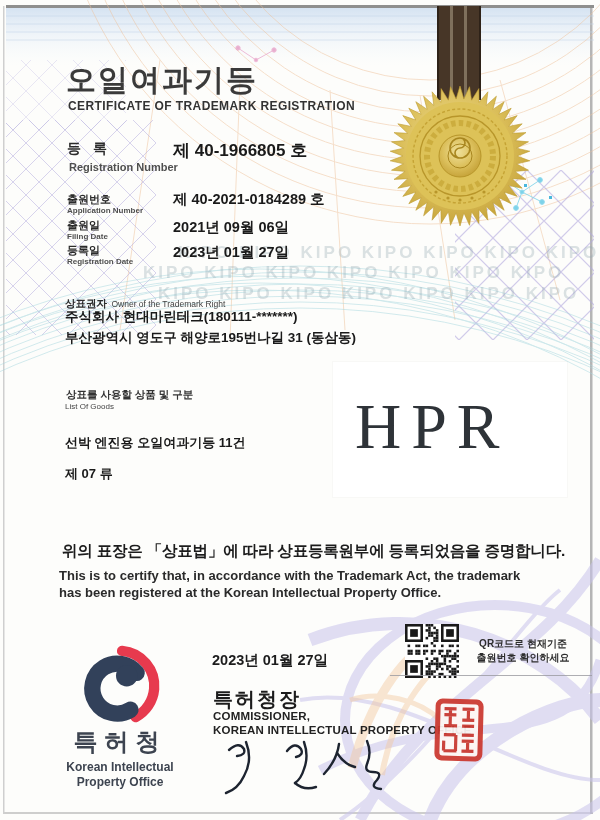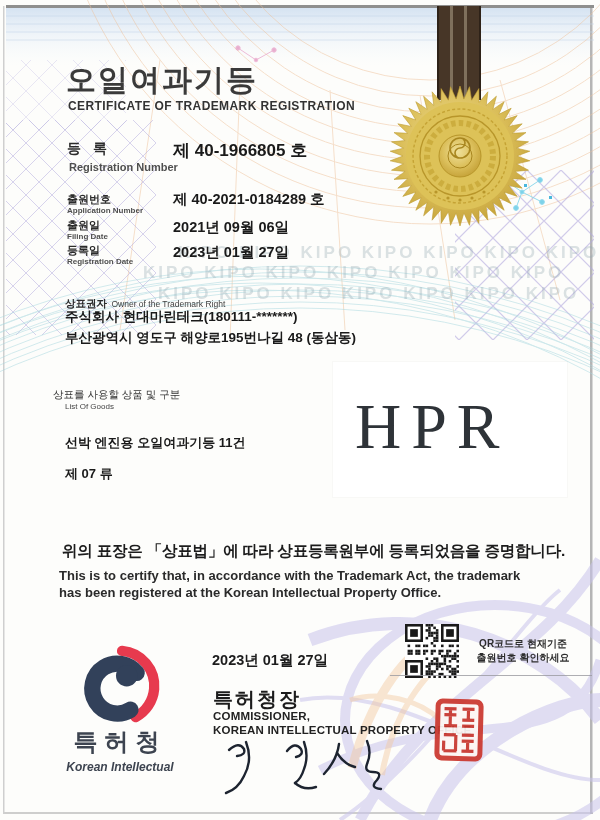--- a/index.html
+++ b/index.html
@@ -191,25 +191,25 @@
     <div class="abs lbl-en" style="left:67px;top:257px;font-size:8px;">Registration Date</div>
     <div class="abs val" style="left:173px;top:243px;font-size:14.5px;">2023년 01월 27일</div>
   </div>
 
   <div>
     <div class="abs" style="left:65px;top:293px;">
       <span class="lbl-ko" style="font-size:10.5px;">상표권자</span>
       <span class="lbl-en" style="font-size:8.5px;font-weight:normal;color:#3f3f3f;">Owner of the Trademark Right</span>
     </div>
     <div class="abs val" style="left:65px;top:308px;font-size:13.5px;">주식회사 현대마린테크(180111-*******)</div>
-    <div class="abs val" style="left:65px;top:329px;font-size:13.5px;">부산광역시 영도구 해양로195번나길 48 (동삼동)</div>
-  </div>
-
-  <div>
-    <div class="abs lbl-ko" style="left:53px;top:388px;font-size:10.5px;font-weight:normal;color:#333;">상표를 사용할 상품 및 구분</div>
+    <div class="abs val" style="left:65px;top:329px;font-size:13.5px;">부산광역시 영도구 해양로195번나길 31 (동삼동)</div>
+  </div>
+
+  <div>
+    <div class="abs lbl-ko" style="left:66px;top:388px;font-size:10.5px;font-weight:bold;color:#333;">상표를 사용할 상품 및 구분</div>
     <div class="abs lbl-en" style="left:65px;top:402px;font-size:8px;font-weight:normal;color:#444;">List Of Goods</div>
     <div class="abs val" style="left:65px;top:425px;font-size:13px;margin-top:40px;">제 07 류</div>
     <div class="abs val" style="left:65px;top:434px;font-size:13px;">선박 엔진용 오일여과기등 11건</div>
   </div>
 
   <div class="abs stmt-ko" style="left:62px;top:541px;white-space:nowrap;">위의 표장은 「상표법」에 따라 상표등록원부에 등록되었음을 증명합니다.</div>
 
   <div class="abs mark-box" style="left:333px;top:362px;width:234px;height:135px;">
     <div class="mark-text" style="position:absolute;left:22px;top:28px;">HPR</div>
   </div>
@@ -381,18 +381,19 @@
     </g>
   </svg>
 
   <div>
     <svg class="abs" style="left:76px;top:643px;" width="86" height="86" viewBox="0 0 100 100">
       <circle cx="50" cy="50" r="41" fill="none" stroke="#e73a4e" stroke-width="12" stroke-dasharray="105 153" stroke-linecap="round" transform="rotate(-85 50 50)"></circle>
       <circle cx="48" cy="53" r="29" fill="none" stroke="#32415a" stroke-width="19" stroke-dasharray="132 51" stroke-linecap="round" transform="rotate(58 48 53)"></circle>
       <circle cx="59" cy="38" r="12.5" fill="#32415a"></circle>
     </svg>
     <div class="abs agency-ko" style="left:60px;top:726px;width:120px;">특허청</div>
-    <div class="abs agency-en" style="left:45px;top:760px;width:150px;font-style:italic;">
+    <div class="abs agency-en" style="left:45px;top:760px;width:150px;">
       <div>Korean Intellectual</div>
+      <div>Property Office</div>
     </div>
   </div>
 
 </div>
 
 </body></html>

